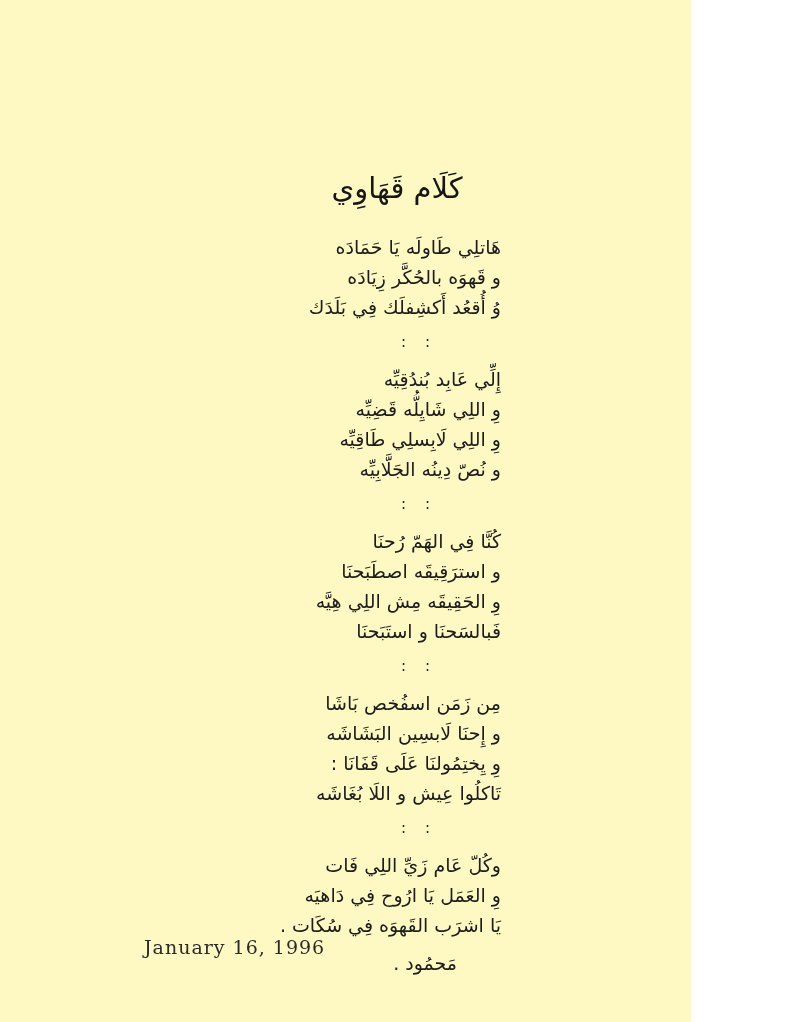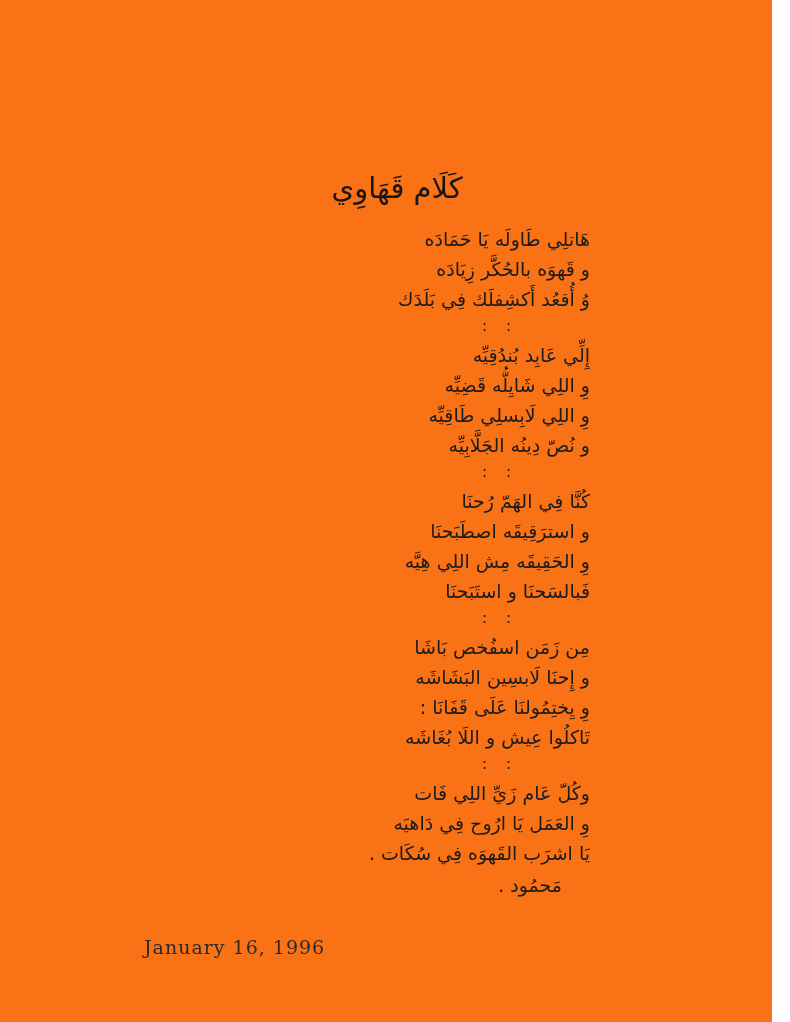--- a/index.html
+++ b/index.html
@@ -2,23 +2,23 @@
 <html lang="ar"><head>
 <meta charset="utf-8">
 <style>
   html, body {
     margin: 0;
     padding: 0;
     background: #ffffff;
   }
   .page {
     position: relative;
-    width: 772px;
+    width: 691px;
     height: 1022px;
-    background: #f97316;
+    background: #fef9c3;
     overflow: hidden;
     font-family: "DejaVu Sans", sans-serif;
   }
   .poem-title {
     position: absolute;
     top: 162px;
     left: 322px;
     width: 150px;
     text-align: center;
     direction: rtl;
@@ -29,41 +29,41 @@
     white-space: nowrap;
   }
   .poem {
     position: absolute;
     top: 224px;
     right: 182px;
     text-align: right;
     direction: rtl;
     color: #1c1c1c;
   }
-  .stanza { margin: 0; }
+  .stanza { margin: 8px; }
   .poem-line {
     font-size: 19px;
     height: 30px;
     line-height: 30px;
     white-space: nowrap;
   }
   .stanza-separator {
     direction: rtl;
     text-align: right;
     height: 26px;
     line-height: 24px;
     font-size: 15px;
     letter-spacing: 7px;
     margin-right: 72px;
     color: #1c1c1c;
   }
   .signature {
     direction: rtl;
     text-align: right;
-    margin-right: 28px;
+    margin-right: 52px;
     margin-top: 2px;
     font-size: 19px;
     height: 30px;
     line-height: 30px;
     white-space: nowrap;
     color: #1c1c1c;
   }
   .date-stamp {
     position: absolute;
     left: 144px;

